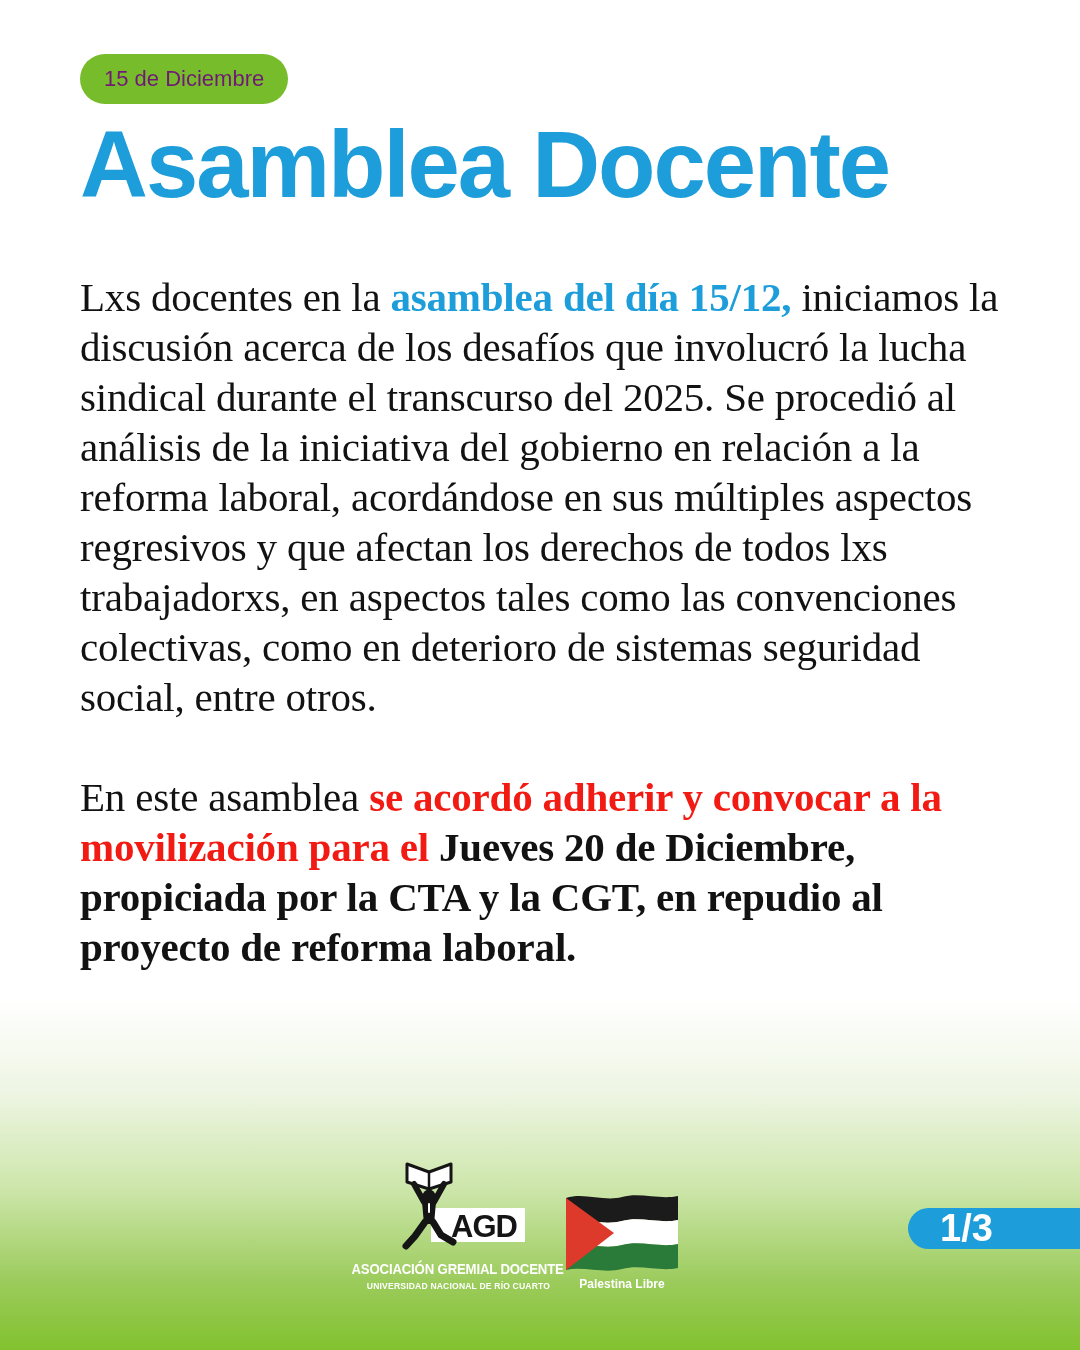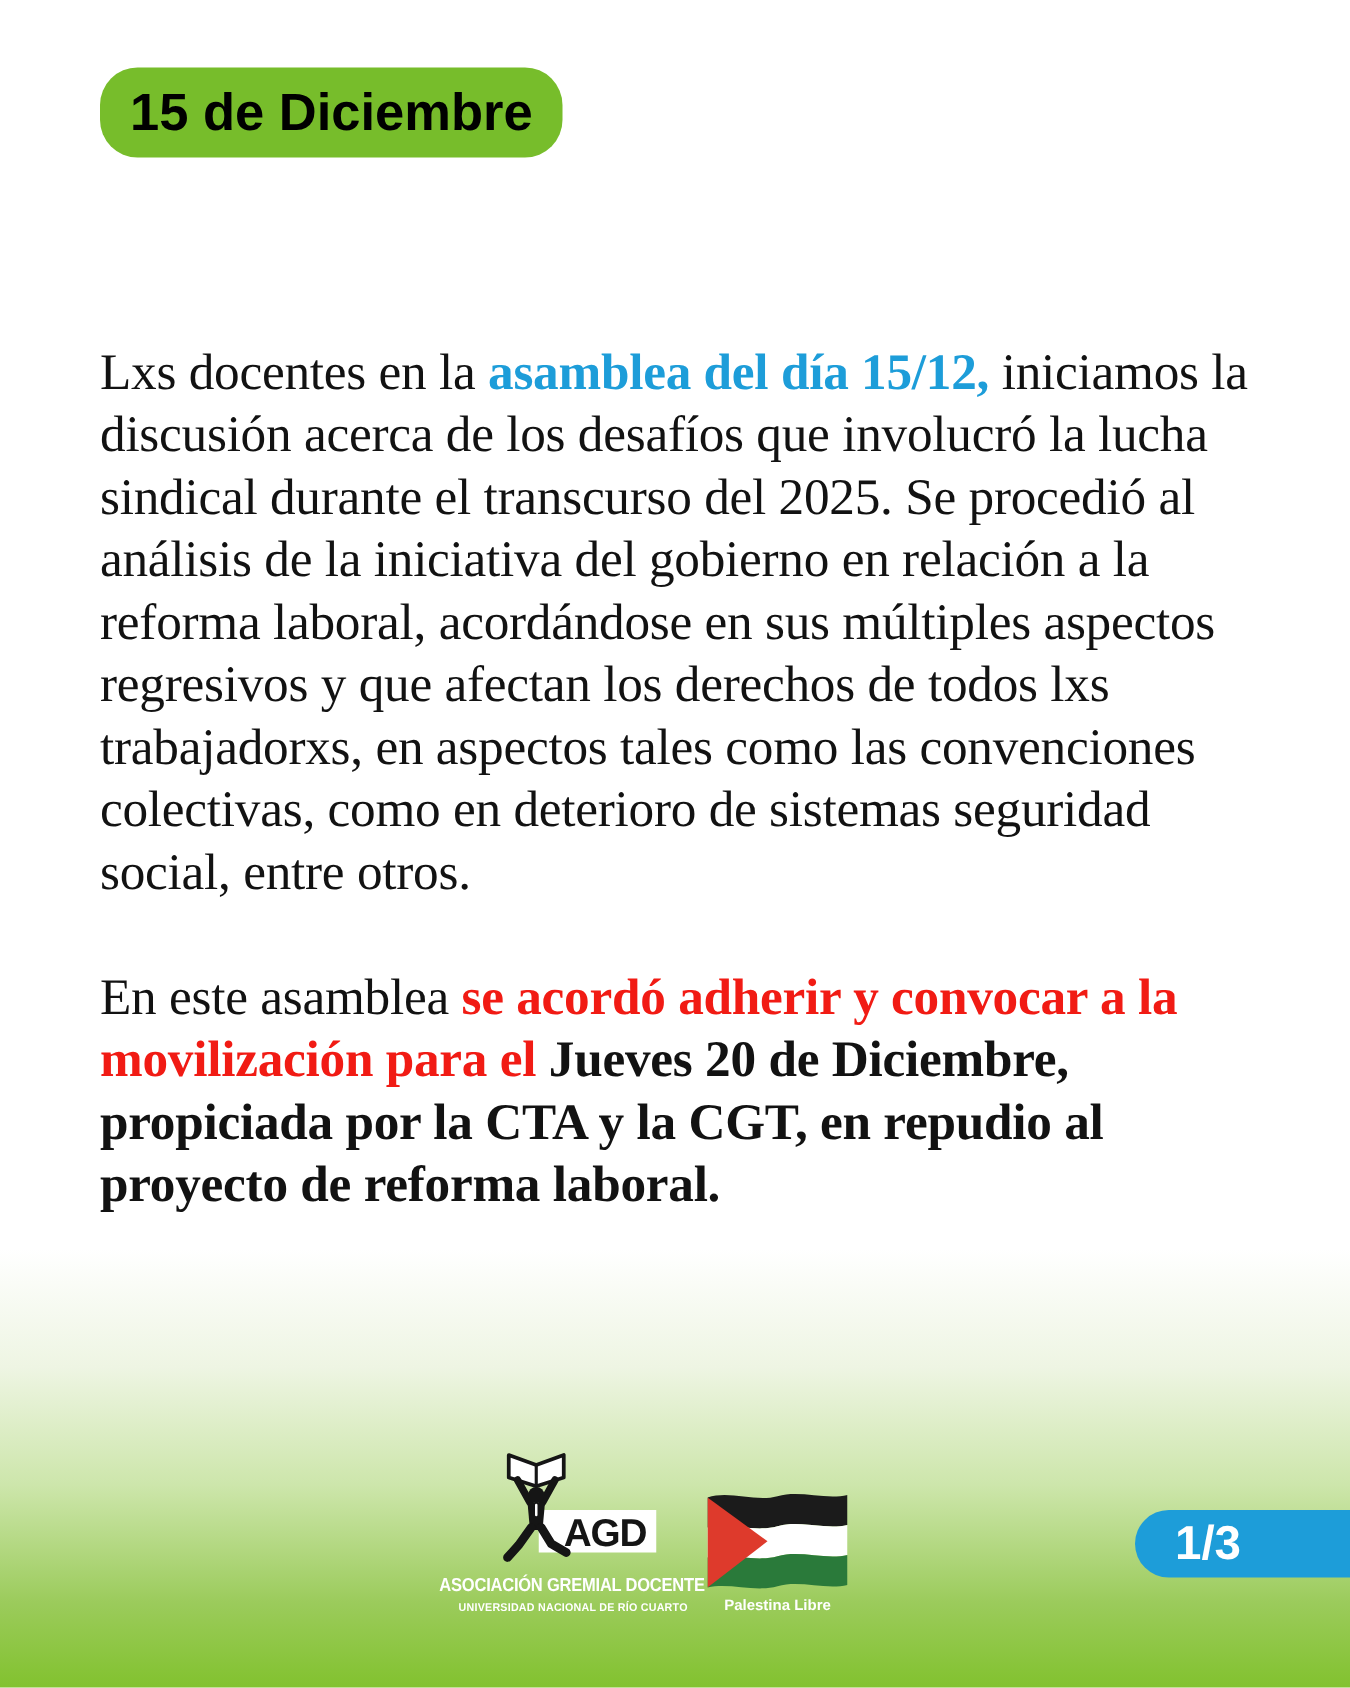--- a/index.html
+++ b/index.html
@@ -15,22 +15,22 @@
   }
   
   .header{position:absolute;top:54px;left:80px;right:64px;}
   .title-row{display:flex;align-items:center;justify-content:space-between;}
   .title{
     font-size:94px;line-height:1;font-weight:900;
     letter-spacing:-2px;color:#1d9dd9;margin:0;white-space:nowrap;
   }
   .title-line2{margin-top:14px;}
   .date-badge{
-    background:#77bd2b;color:#000000;
-    font-size:42px;font-weight:700;
+    background:#77bd2b;color:#701a75;
+    font-size:22px;font-weight:400;
     padding:12px 24px;border-radius:30px;
     white-space:nowrap;letter-spacing:0;
   }
   
   .content{
     position:absolute;top:272px;left:80px;width:932px;
     font-size:41px;line-height:50px;font-weight:300;
     color:#121212;letter-spacing:-0.2px;font-family:Liberation Serif, serif;
   }
   .content p{margin:0;}
@@ -51,36 +51,37 @@
   .agd-subcaption{
     color:#ffffff;font-weight:700;font-size:9px;white-space:nowrap;
     transform:scaleX(0.95);margin-top:4px;letter-spacing:0.2px;
   }
   .flag-block{width:150px;display:flex;flex-direction:column;align-items:center;}
   .flag-caption{
     color:#ffffff;font-weight:700;font-size:12px;white-space:nowrap;margin-top:4px;
   }
   
   .page-pill{
-    position:absolute;top:1208px;right:0;height:54px;width:172px;
+    position:absolute;top:1208px;right:0;height:41px;width:172px;
     background:#1d9dd9;border-radius:27px 0 0 27px;
     display:flex;align-items:center;
     color:#ffffff;font-size:38px;font-weight:700;
     padding-left:32px;box-sizing:border-box;
   }
 </style>
 </head>
 <body>
 
 <div class="poster">
 
   <div class="header">
     <div class="title-row">
       <span class="date-badge">15 de Diciembre</span>
     </div>
+    <h1 class="title title-line2">Asamblea Docente</h1>
   </div>
 
   <div class="content">
     <p><span>Lxs docentes en la </span><span class="hl-blue">asamblea del día 15/12,</span><span> iniciamos la discusión acerca de los desafíos que involucró la lucha sindical durante el transcurso del 2025. Se procedió al análisis de la iniciativa del gobierno en relación a la reforma laboral, acordándose en sus múltiples aspectos regresivos y que afectan los derechos de todos lxs trabajadorxs, en aspectos tales como las convenciones colectivas, como en deterioro de sistemas seguridad social, entre otros.</span></p>
     <p><span>En este asamblea </span><span class="hl-red">se acordó adherir y convocar a la movilización para el </span><span class="hl-bold">Jueves 20 de Diciembre, propiciada por la CTA y la CGT, en repudio al proyecto de reforma laboral.</span></p>
   </div>
 
   <div class="footer-logos">
 
     <div class="agd-logo">

